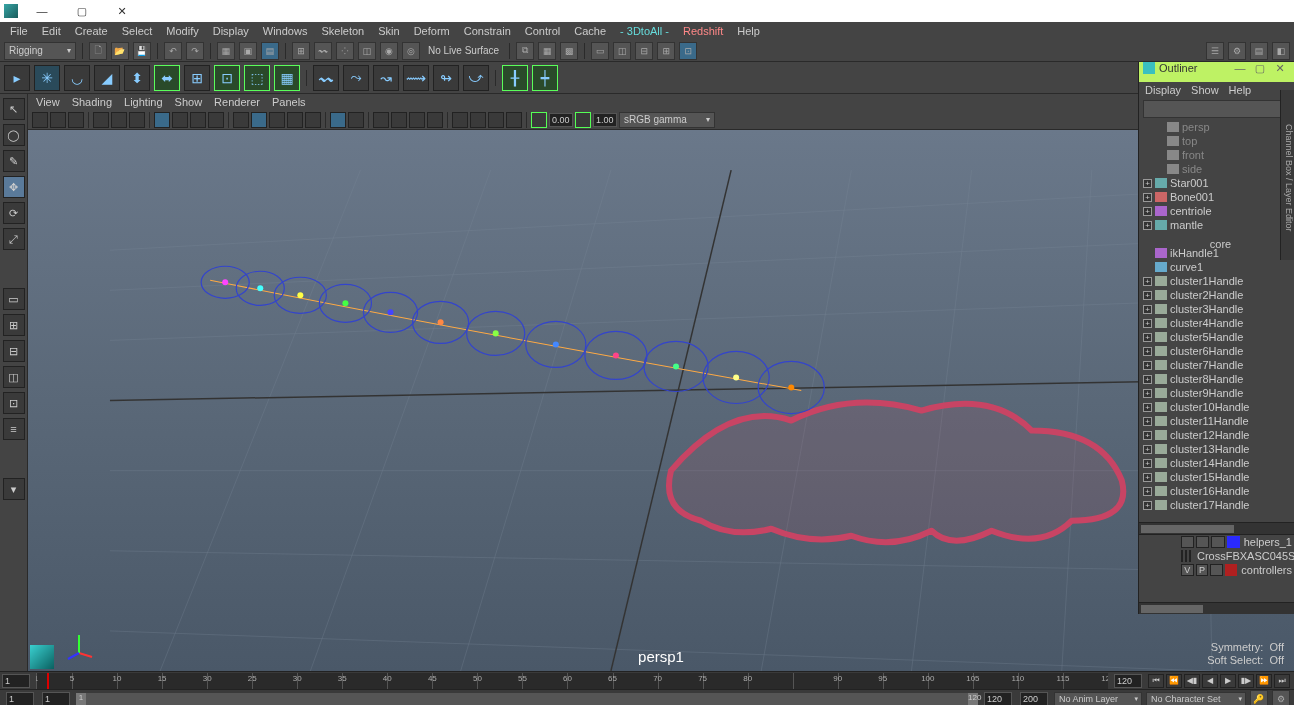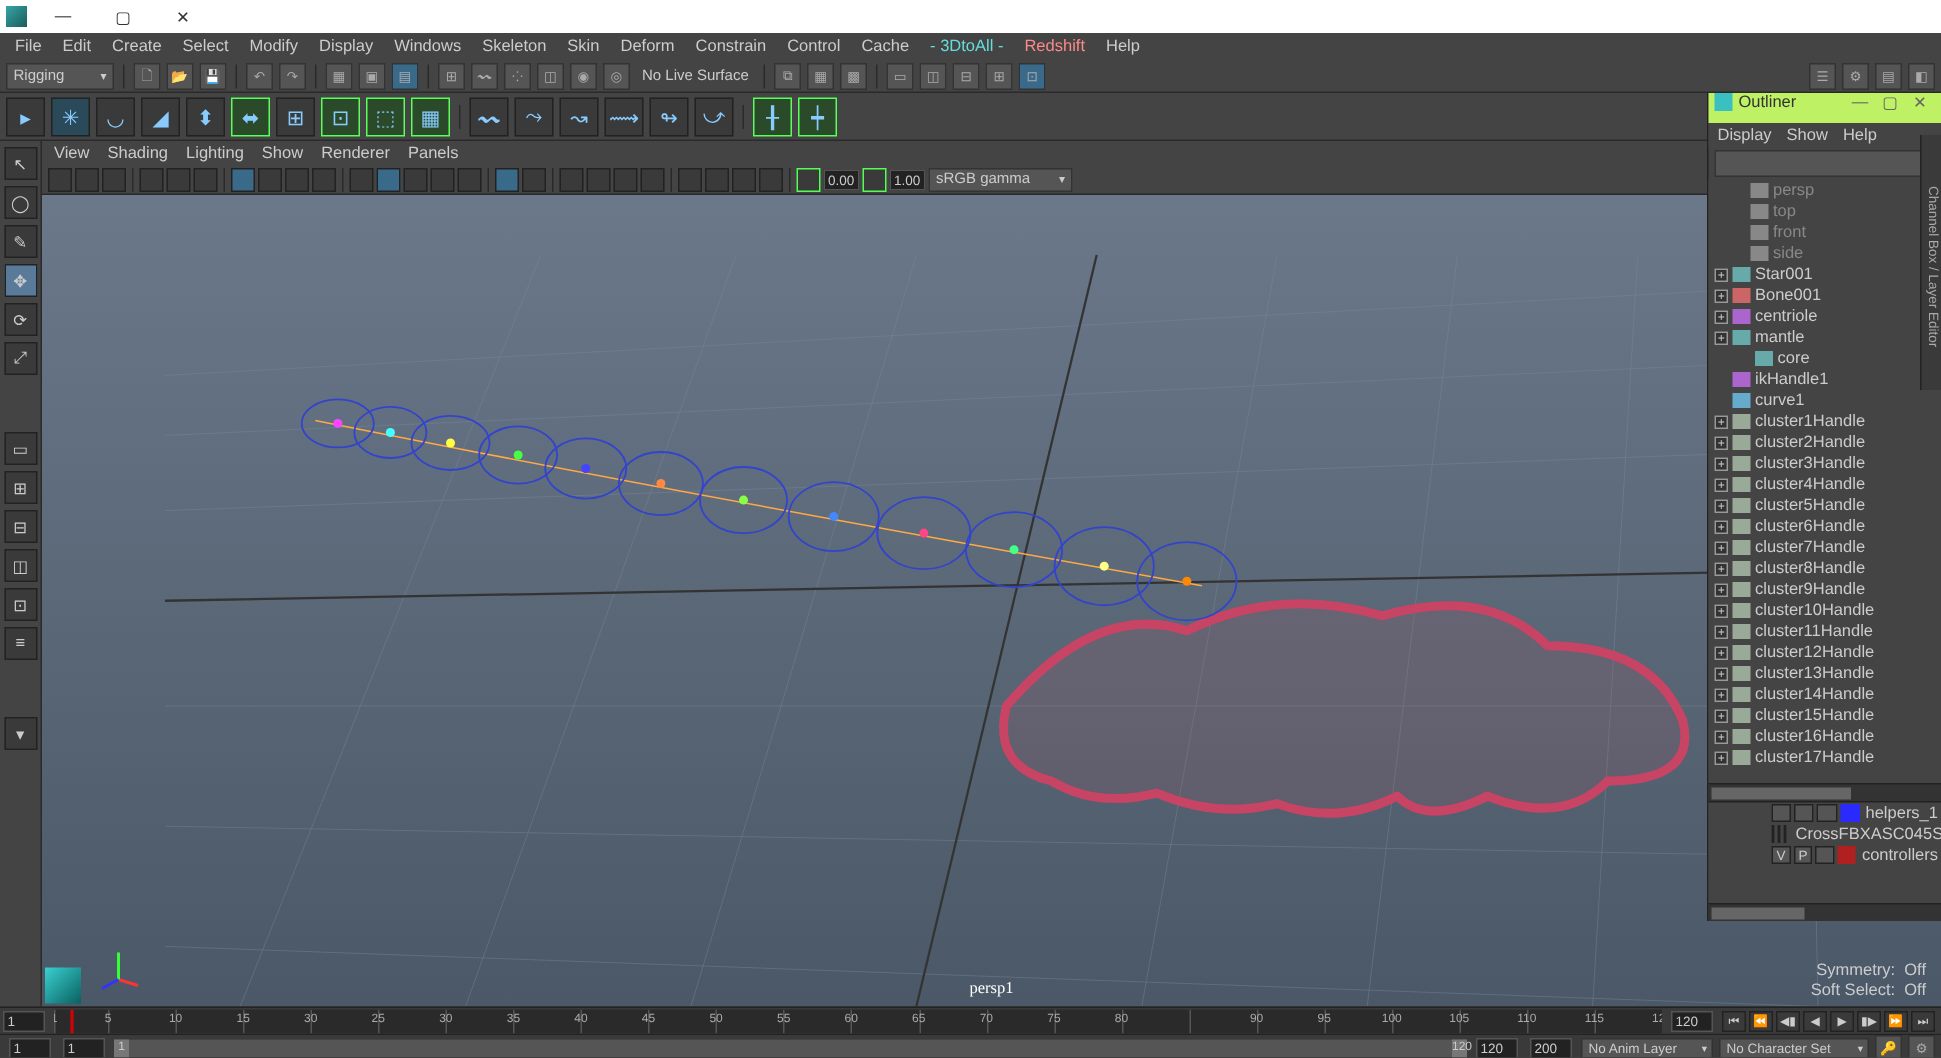--- a/index.html
+++ b/index.html
@@ -43,21 +43,21 @@
 .vp-menubar { height: 16px; background: #444444; display: flex; align-items: center; padding-left: 8px; gap: 12px; font-size: 11px; color: #ccc; }
 .vp-toolbar { height: 20px; background: #444444; border-bottom: 1px solid #2a2a2a; display: flex; align-items: center; padding: 0 4px; gap: 2px; }
 .vp-tool { width: 16px; height: 16px; background: #3a3a3a; border: 1px solid #222; }
 .vp-tool.on { background: #3a6a8a; }
 .vp-input { width: 24px; height: 14px; background: #222; border: 1px solid #555; color: #ccc; font-size: 9px; padding: 0 2px; }
 .vp-dropdown { width: 96px; height: 16px; background: #555; border: 1px solid #333; color: #ccc; font-size: 10px; padding: 0 4px; display: flex; align-items: center; position: relative; }
 .vp-dropdown::after { content: "▾"; position: absolute; right: 4px; font-size: 8px; }
 
 .viewport { flex: 1; background: linear-gradient(#6a788a 0%, #5a6878 50%, #4a5868 100%); position: relative; overflow: hidden; }
 .viewport svg.scene { position: absolute; inset: 0; width: 100%; height: 100%; }
-.vp-label-bottom { position: absolute; bottom: 6px; left: 50%; transform: translateX(-50%); color: #fff; font-size: 11px; font-family: Liberation Serif, serif; }
+.vp-label-bottom { position: absolute; bottom: 6px; left: 50%; transform: translateX(-50%); color: #fff; font-size: 15px; }
 .vp-status { position: absolute; bottom: 4px; right: 10px; color: #ccc; font-size: 10px; text-align: right; line-height: 13px; }
 .axis-gizmo { position: absolute; bottom: 10px; left: 36px; width: 30px; height: 30px; }
 .maya-logo-bl { position: absolute; bottom: 2px; left: 2px; width: 24px; height: 24px; background: linear-gradient(135deg,#3ad0d0,#0a6060); }
 
 
 .outliner { width: 156px; background: #444444; border-left: 1px solid #222; display: flex; flex-direction: column; position: absolute; right: 0; top: 62px; height: 552px; z-index: 5; }
 .outliner-title { height: 20px; background: #bef264; color: #333; display: flex; align-items: flex-start; padding: 0 4px; font-size: 11px; }
 .outliner-title .oicon { width: 12px; height: 12px; background: #3ac0c0; margin-right: 4px; }
 .outliner-title .spacer { flex: 1; }
 .outliner-title .wbtn { width: 20px; text-align: center; color: #666; }
@@ -392,21 +392,21 @@
       <div class="tree-row" style="padding-left: 4px;">
         <div class="exp">+</div>
         <div class="nicon locator"></div>
         <span>centriole</span>
       </div>
       <div class="tree-row" style="padding-left: 4px;">
         <div class="exp">+</div>
         <div class="nicon mesh"></div>
         <span>mantle</span>
       </div>
-      <div class="tree-row" style="padding-left: 19px;">
+      <div class="tree-row" style="padding-left: 8px; flex-direction: column;">
         <div class="exp none" style="visibility: hidden;"></div>
         <div class="nicon mesh"></div>
         <span>core</span>
       </div>
       <div class="tree-row" style="padding-left: 4px;">
         <div class="exp none" style="visibility: hidden;"></div>
         <div class="nicon locator"></div>
         <span>ikHandle1</span>
       </div>
       <div class="tree-row" style="padding-left: 4px;">

